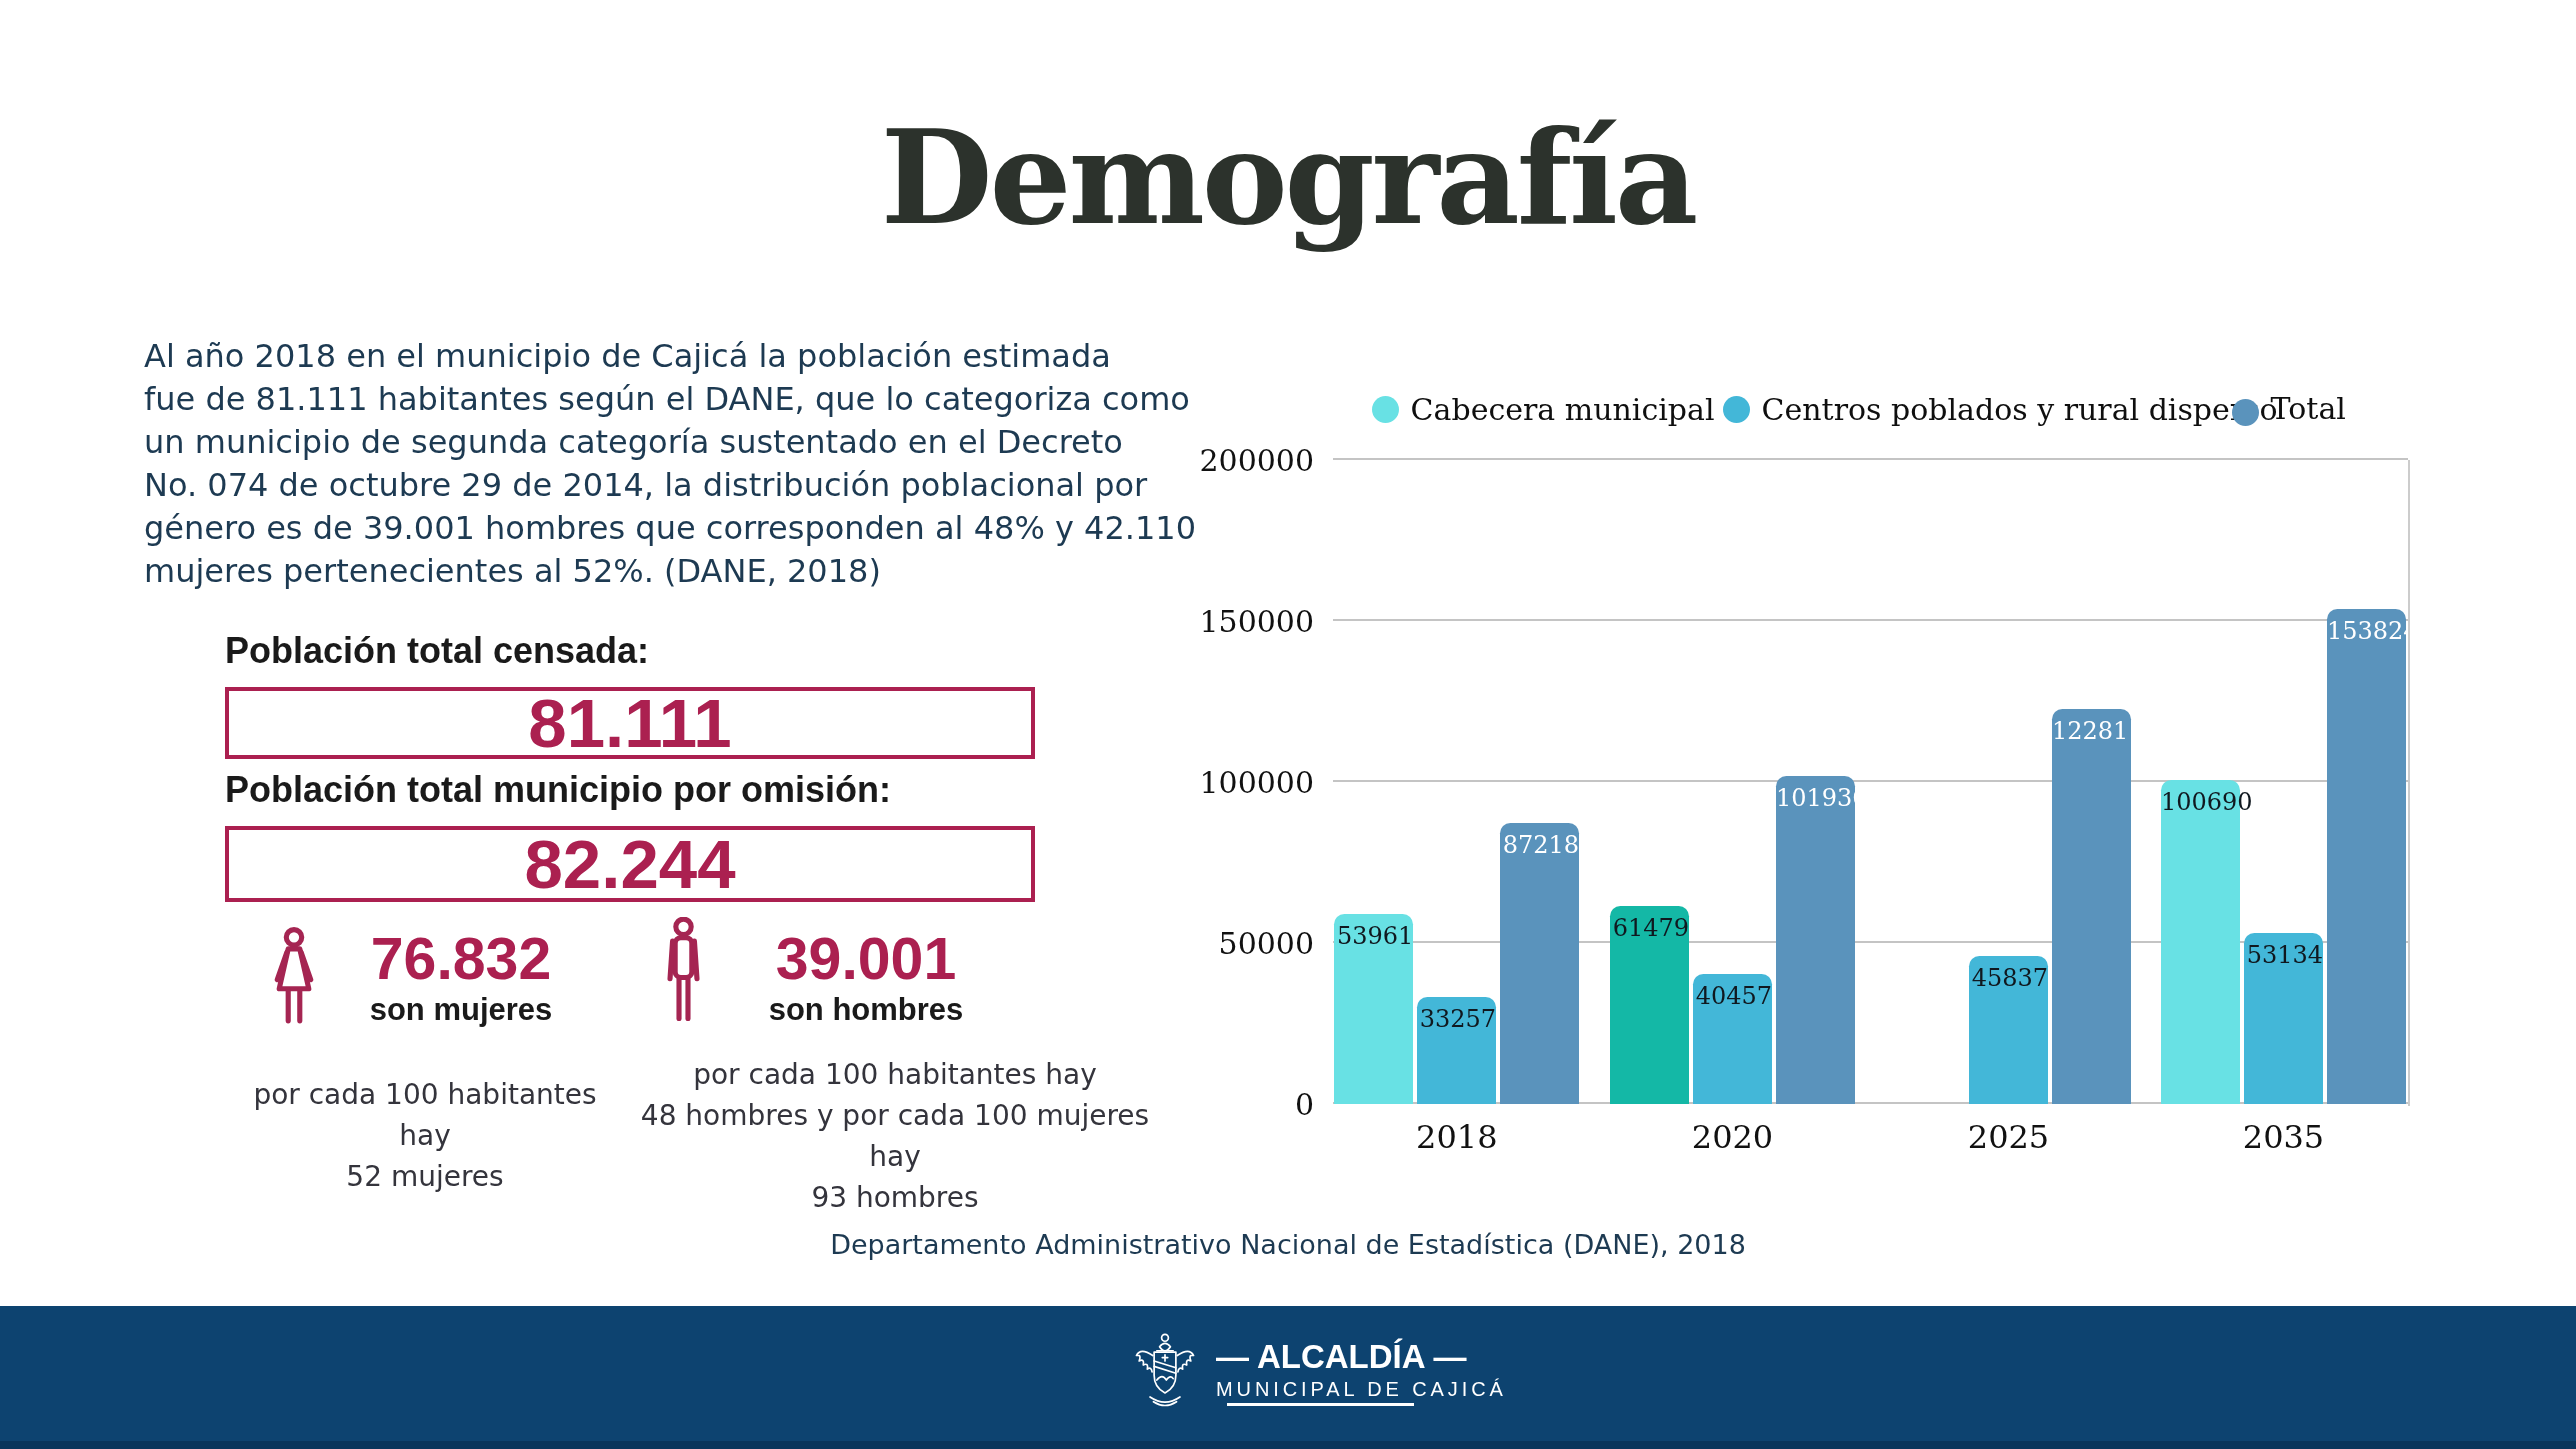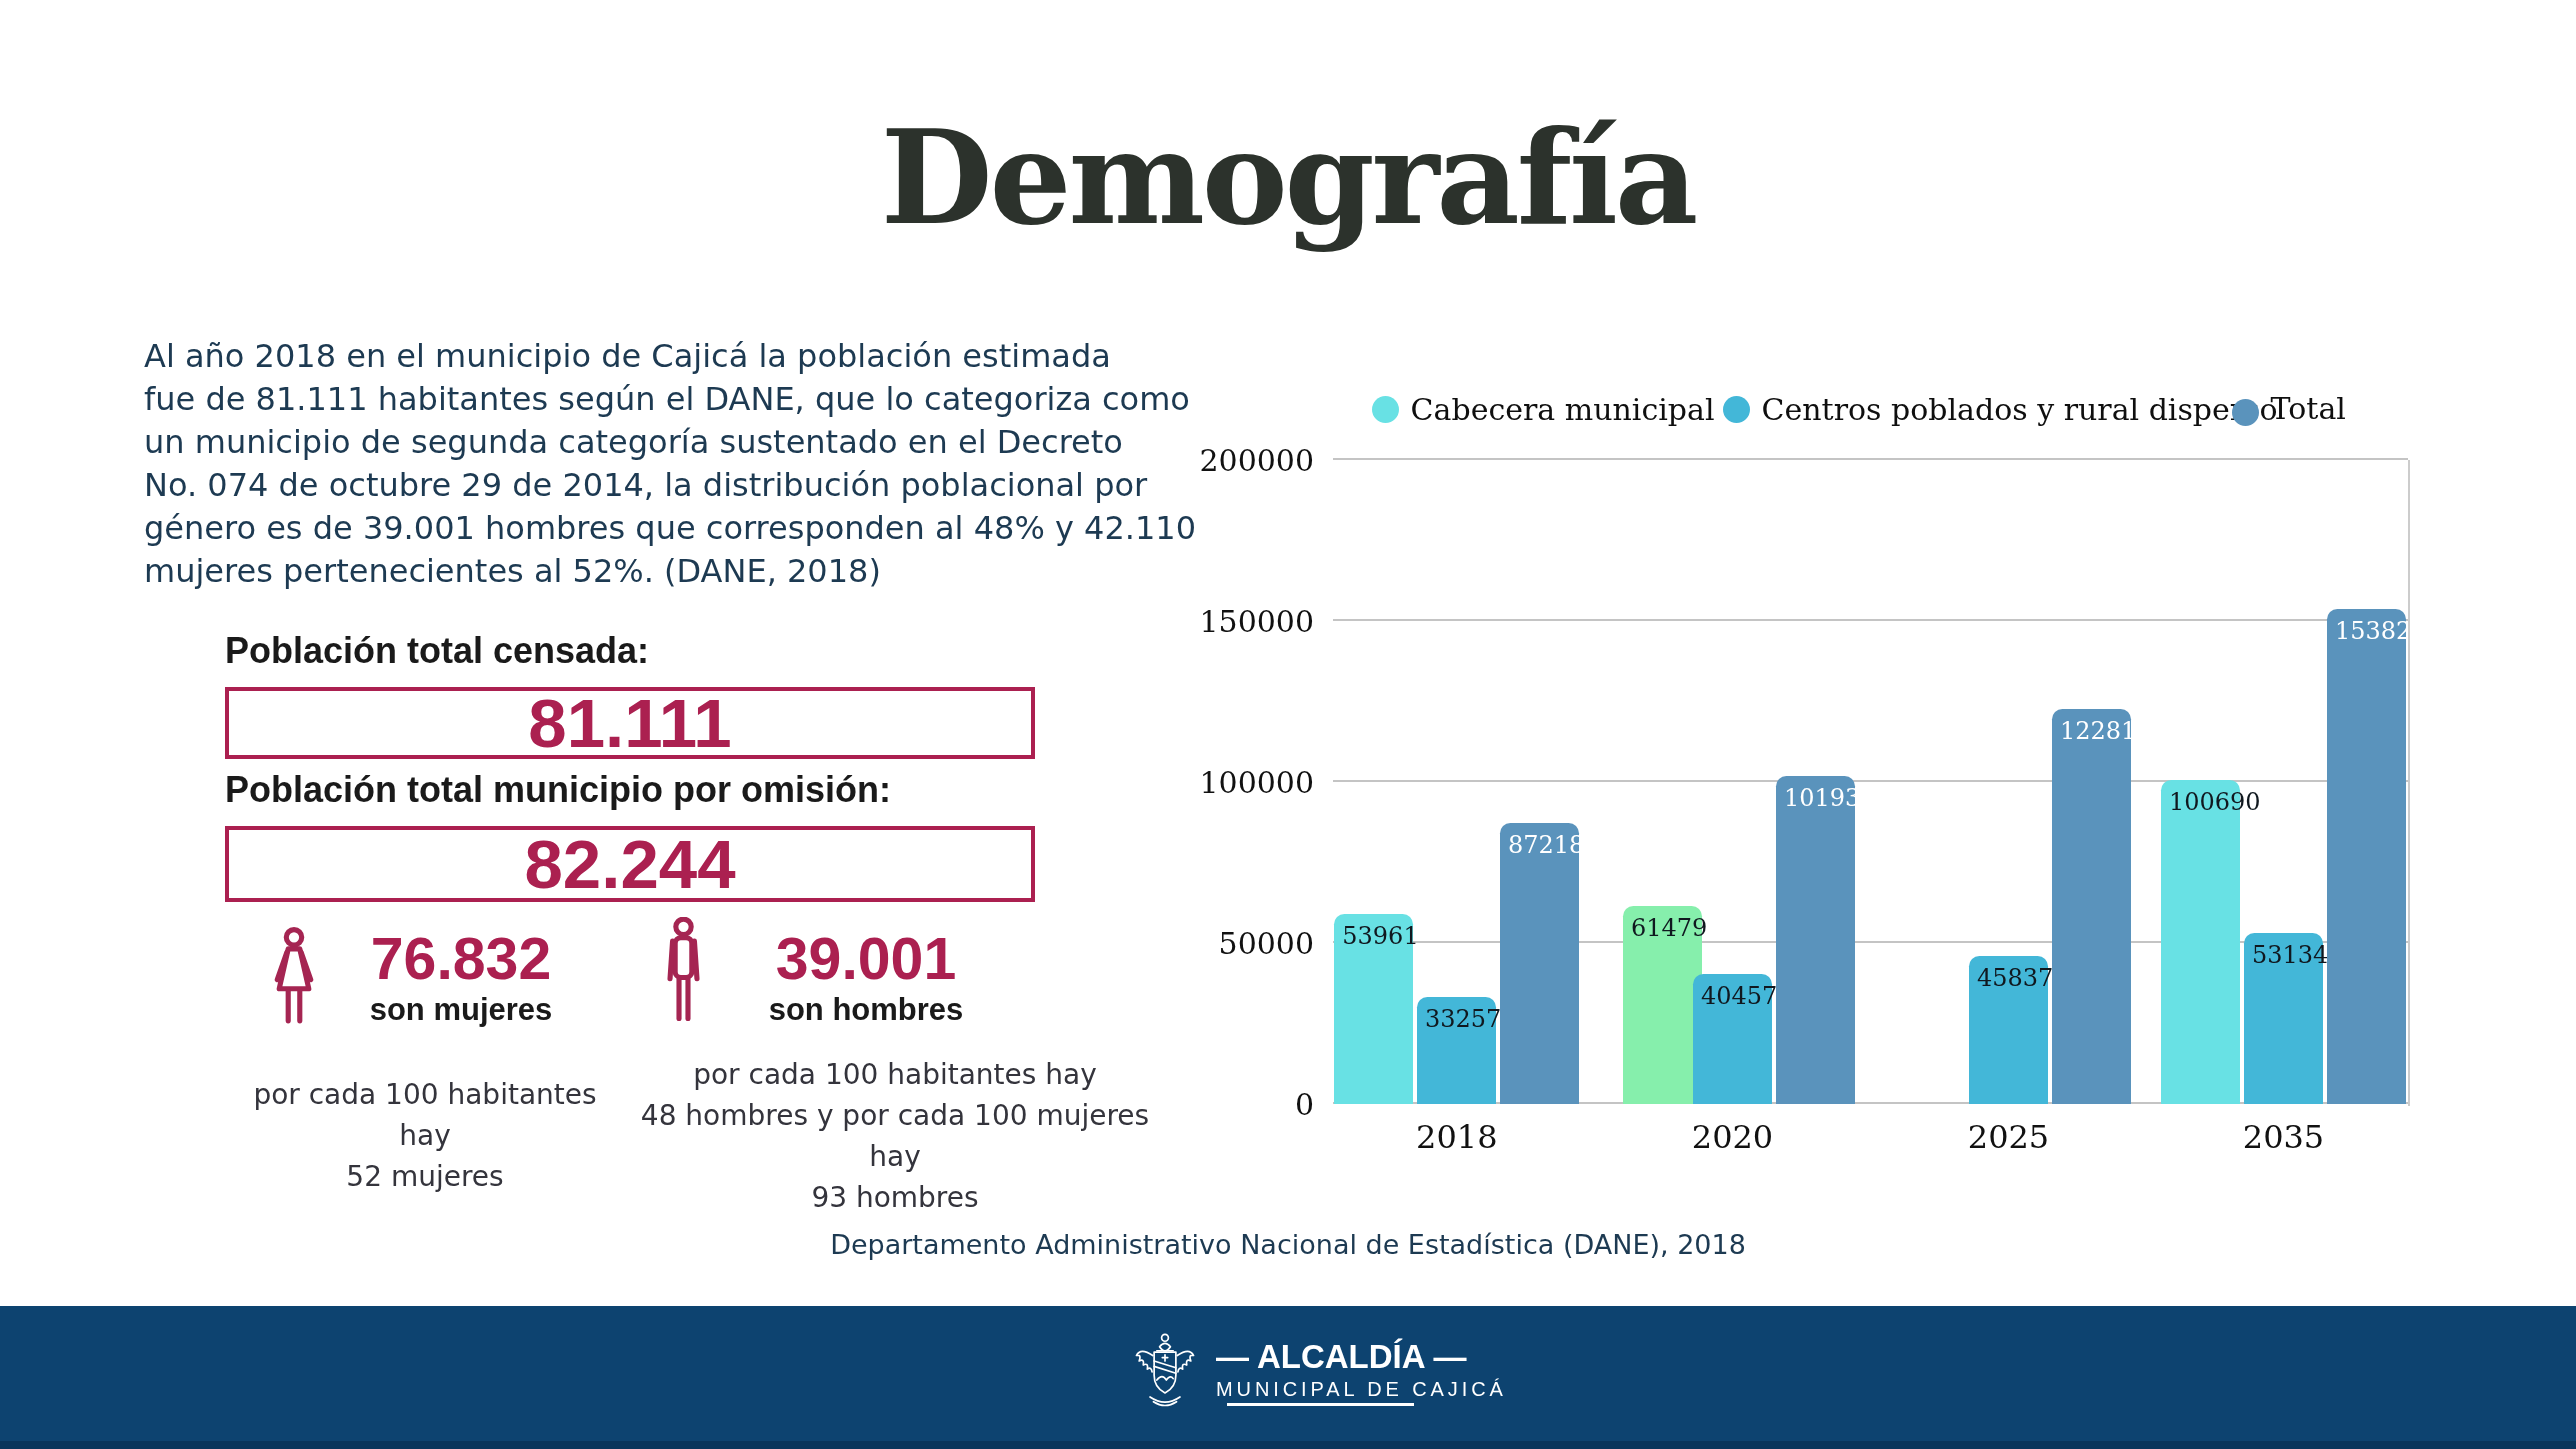--- a/index.html
+++ b/index.html
@@ -47,21 +47,21 @@
   #hombres-note{left:631px;top:1054px;width:528px;}
 
   
   #plot{position:absolute;left:1333px;top:460px;width:1075px;height:644px;}
   .gridline{position:absolute;left:0;width:100%;height:1.9px;background:#c4c4c4;}
   .plot-right{position:absolute;left:2408px;top:460px;width:1.9px;height:646px;background:#cccccc;}
   #yticks{position:absolute;left:1121px;top:460px;width:193px;height:644px;
           font-family:"DejaVu Serif",serif;font-size:30px;color:#111;}
   .ytick{position:absolute;right:0;text-align:left;line-height:33px;}
   .bar{position:absolute;bottom:0;width:79px;border-radius:10.3px 10.3px 0 0;}
-  .bar-label{position:absolute;top:7.7px;left:8px;width:100%;text-align:left;
+  .bar-label{position:absolute;top:7.7px;left:0;width:100%;text-align:right;
              font-family:"DejaVu Serif",serif;font-size:24px;}
   .xlabel{position:absolute;top:658px;width:245px;text-align:center;
           font-family:"DejaVu Serif",serif;font-size:32px;color:#111;}
   .legend-item{position:absolute;top:393px;display:flex;align-items:center;gap:11.6px;height:33px;}
   #legend-0{left:1372px;} #legend-1{left:1723px;} #legend-2{left:2232px;align-items:flex-end;}
   .legend-dot{width:27px;height:27px;border-radius:50%;flex:0 0 auto;}
   .legend-label{font-family:"DejaVu Serif",serif;font-size:30px;color:#0f0f0f;white-space:nowrap;}
 
   
   .caption{position:absolute;left:0;right:0;top:1229px;text-align:center;
@@ -158,21 +158,21 @@
       <div class="bar" style="left: 1.3px; height: 190px; background: rgb(104, 225, 228);">
         <div class="bar-label" style="color: rgb(16, 24, 31);">53961</div>
       </div>
       <div class="bar" style="left: 84px; height: 107px; background: rgb(67, 183, 216);">
         <div class="bar-label" style="color: rgb(16, 24, 31);">33257</div>
       </div>
       <div class="bar" style="left: 167px; height: 281px; background: rgb(90, 147, 188);">
         <div class="bar-label" style="color: rgb(255, 255, 255);">87218</div>
       </div>
       <div class="xlabel" style="left: 1.3px;">2018</div>
-      <div class="bar" style="left: 277px; height: 198px; background: #86efac; margin-left: 13px;">
+      <div class="bar" style="left: 277px; height: 198px; background: #14b8a6;">
         <div class="bar-label" style="color: rgb(16, 24, 31);">61479</div>
       </div>
       <div class="bar" style="left: 360px; height: 130px; background: rgb(67, 183, 216);">
         <div class="bar-label" style="color: rgb(16, 24, 31);">40457</div>
       </div>
       <div class="bar" style="left: 443px; height: 328px; background: rgb(90, 147, 188);">
         <div class="bar-label" style="color: rgb(255, 255, 255);">101936</div>
       </div>
       <div class="xlabel" style="left: 277px;">2020</div>
       <div class="bar" style="left: 636px; height: 148px; background: rgb(67, 183, 216);">

